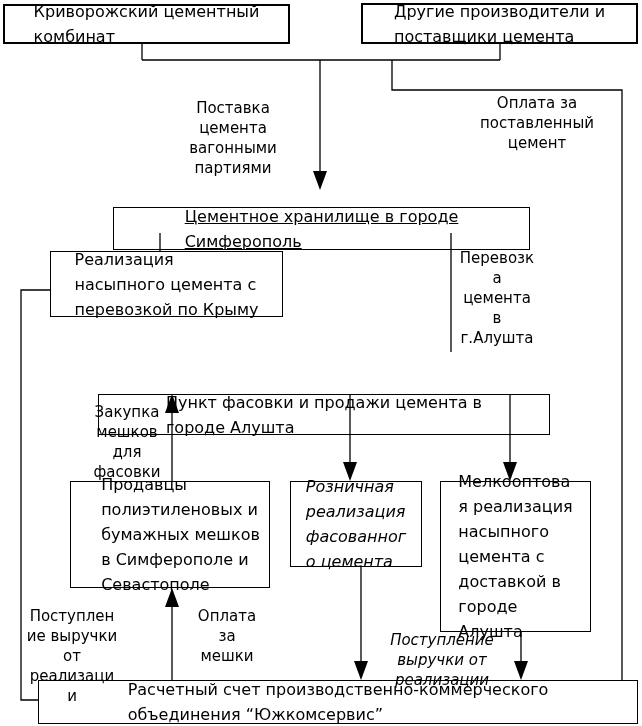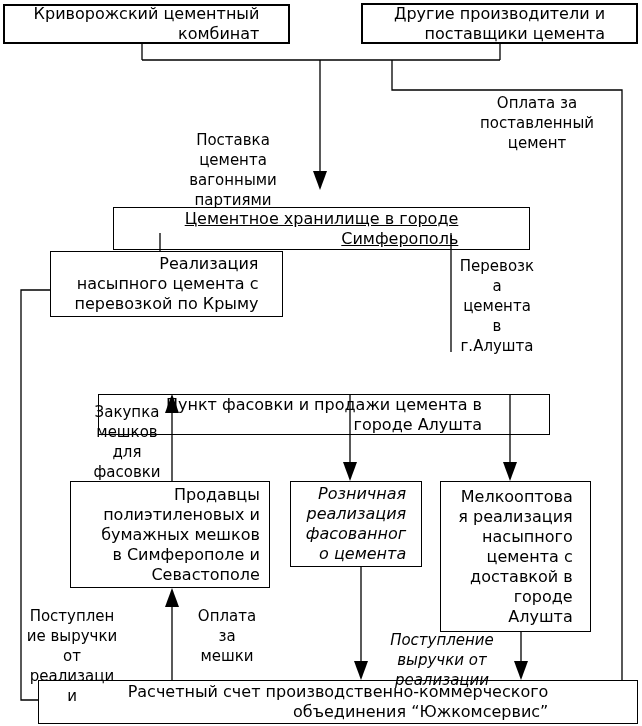--- a/index.html
+++ b/index.html
@@ -2,22 +2,22 @@
 <html><head>
 <meta charset="utf-8">
 <style>
   html,body{margin:0;padding:0;background:#fff;}
   .stage{
     position:relative;width:642px;height:726px;background:#fff;
     font-family:"DejaVu Sans",sans-serif;color:#000;overflow:hidden;
   }
   .node{
     position:absolute;box-sizing:border-box;background:#fff;border:1px solid #000;
-    display:flex;align-items:center;justify-content:center;text-align:right;
-    font-size:16px;line-height:20px;white-space:pre-line;z-index:1;
+    display:flex;align-items:center;justify-content:center;text-align:left;
+    font-size:16px;line-height:25px;white-space:pre-line;z-index:1;
   }
   .node.thick{border-width:2px;}
   .node.mid{border-width:1.5px;}
   .flow-label{
     position:absolute;text-align:center;font-size:15px;line-height:20px;
     white-space:pre-line;z-index:3;
   }
   svg.wires{position:absolute;left:0;top:0;z-index:2;pointer-events:none;}
   svg.wires path{stroke:#000;stroke-width:1.3;fill:none;}
   svg.wires polygon{fill:#000;stroke:none;}
@@ -82,30 +82,30 @@
     <path d="M510,394 V462"></path>
     <polygon points="510,481 503,462 517,462"></polygon>
     <path d="M172,607 V680"></path>
     <polygon points="172,588 165,607 179,607"></polygon>
     <path d="M361,567 V661"></path>
     <polygon points="361,680 354,661 368,661"></polygon>
     <path d="M521,632 V661"></path>
     <polygon points="521,680 514,661 528,661"></polygon>
   </svg>
 
-  <div class="flow-label" style="left:173px;top:98px;width:120px;margin-top:32px;">Поставка
+  <div class="flow-label" style="left:173px;top:98px;width:120px;">Поставка
 цемента
 вагонными
 партиями</div>
 
   <div class="flow-label" style="left:467px;top:93px;width:140px;">Оплата за
 поставленный
 цемент</div>
 
-  <div class="flow-label" style="left:453px;top:256px;width:88px;">Перевозк
+  <div class="flow-label" style="left:453px;top:248px;width:88px;">Перевозк
 а
 цемента
 в
 г.Алушта</div>
 
   <div class="flow-label" style="left:82px;top:402px;width:90px;">Закупка
 мешков
 для
 фасовки</div>
 

